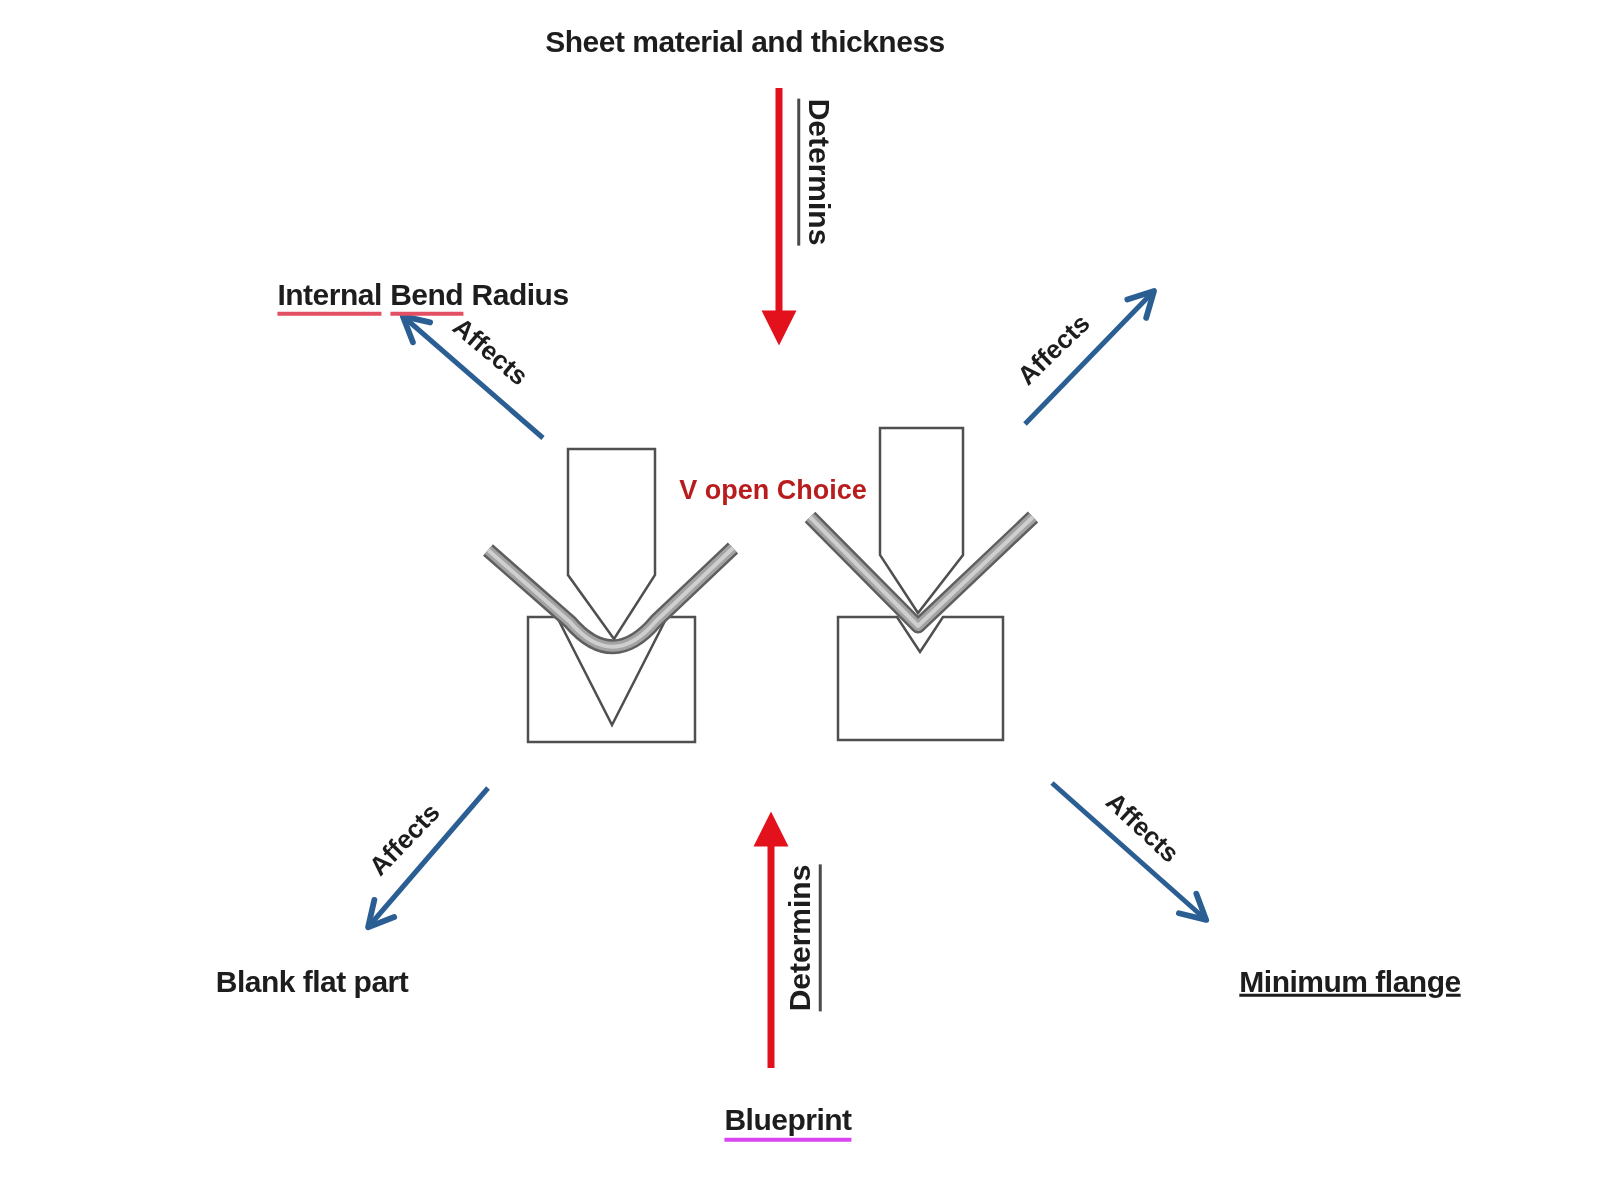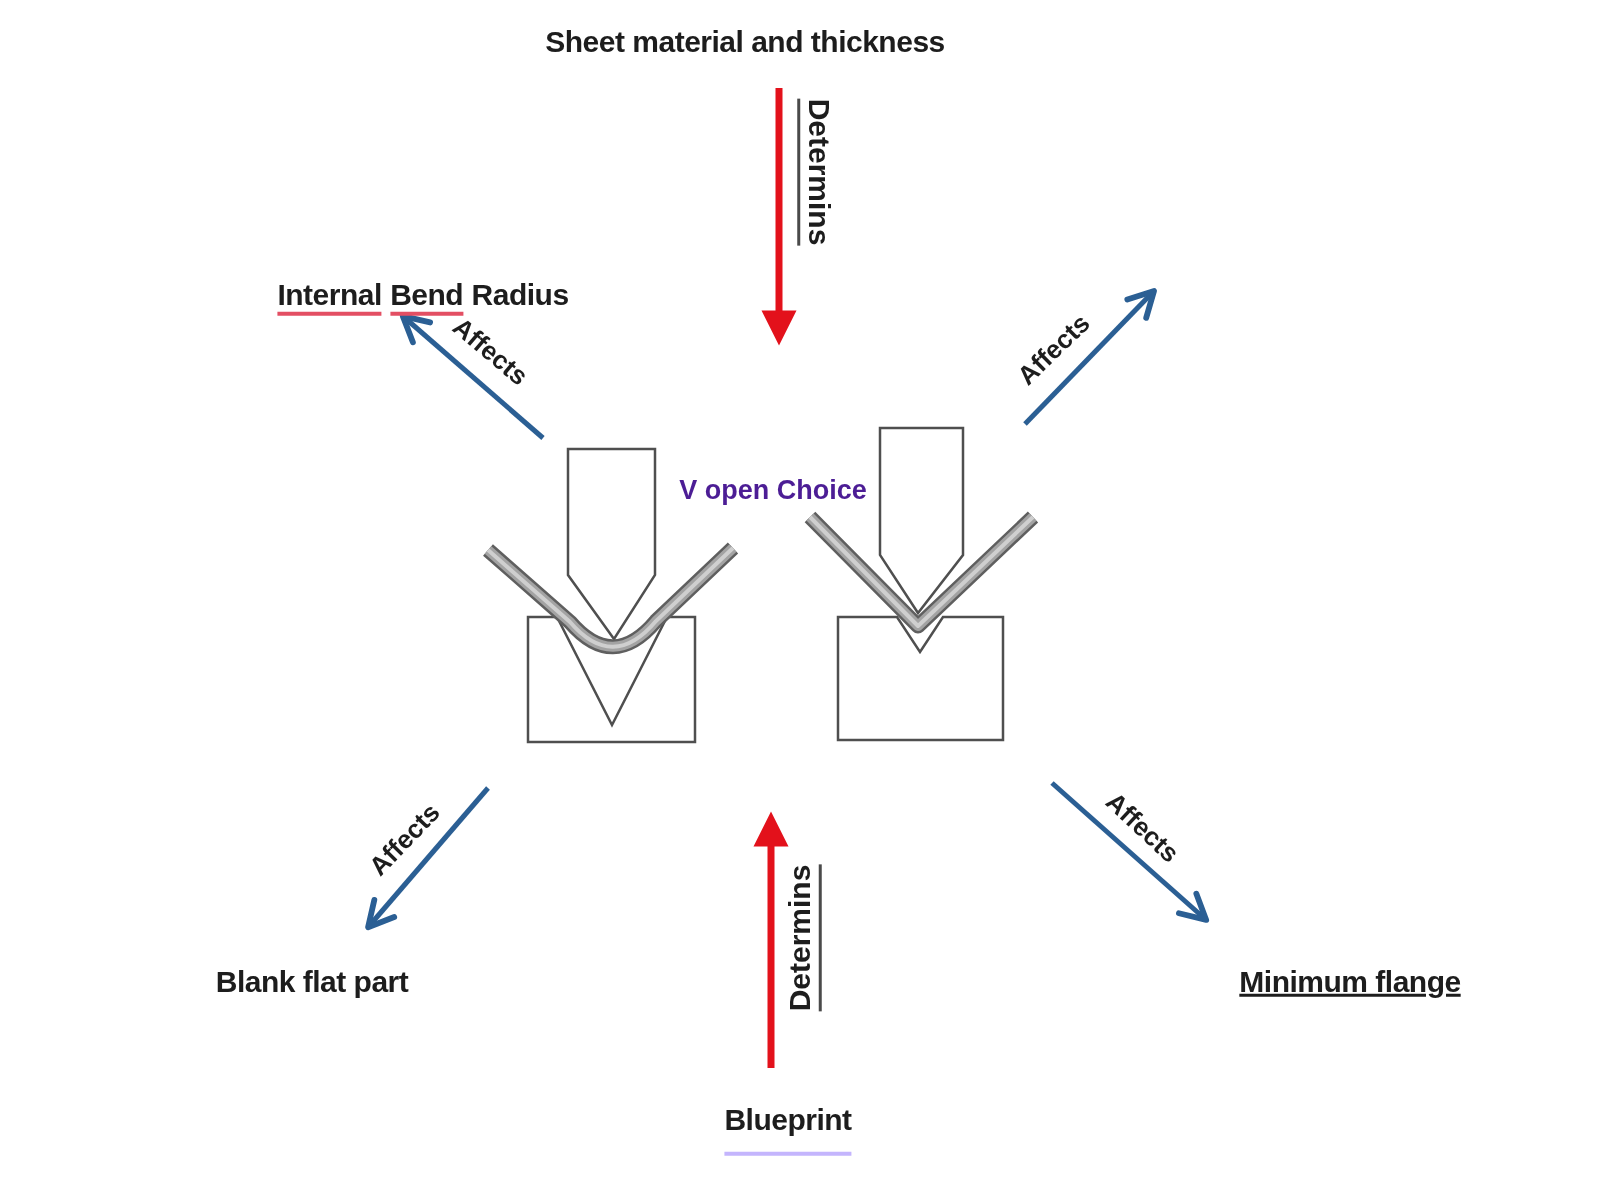--- a/index.html
+++ b/index.html
@@ -15,24 +15,24 @@
   .big{font-size:30px;letter-spacing:-0.5px;}
   .affects{font-size:26px;}
   .det{font-size:30px;}
   .det-top{transform:translate(-50%,-50%) rotate(90deg);}
   .det-bottom{transform:translate(-50%,-50%) rotate(-90deg);}
   .det span{border-bottom:3px solid #4a4a4a;padding-bottom:3px;}
   .rot40{transform:translate(-50%,-50%) rotate(40deg);}
   .rotm44{transform:translate(-50%,-50%) rotate(-44deg);}
   .rotm46{transform:translate(-50%,-50%) rotate(-46deg);}
   .rot43{transform:translate(-50%,-50%) rotate(43deg);}
-  .accent{color:#4c1d95;font-size:27px;}
+  .accent{color:#b91c1c;font-size:27px;}
   .spell{border-bottom:4px solid #e34f63;padding-bottom:1px;}
   .word+.word{margin-left:0.28em;}
-  .red-underline{border-bottom:4px solid #c4b5fd;padding-bottom:16px;}
+  .red-underline{border-bottom:4px solid #d946ef;padding-bottom:2px;}
 </style>
 </head>
 <body>
 
 <div id="canvas">
 
   <svg id="diagram-svg" width="1600" height="1200" viewBox="0 0 1600 1200">
     <defs>
       <filter id="glowblur" x="-80%" y="-80%" width="260%" height="260%">
         <feGaussianBlur stdDeviation="7"></feGaussianBlur>

